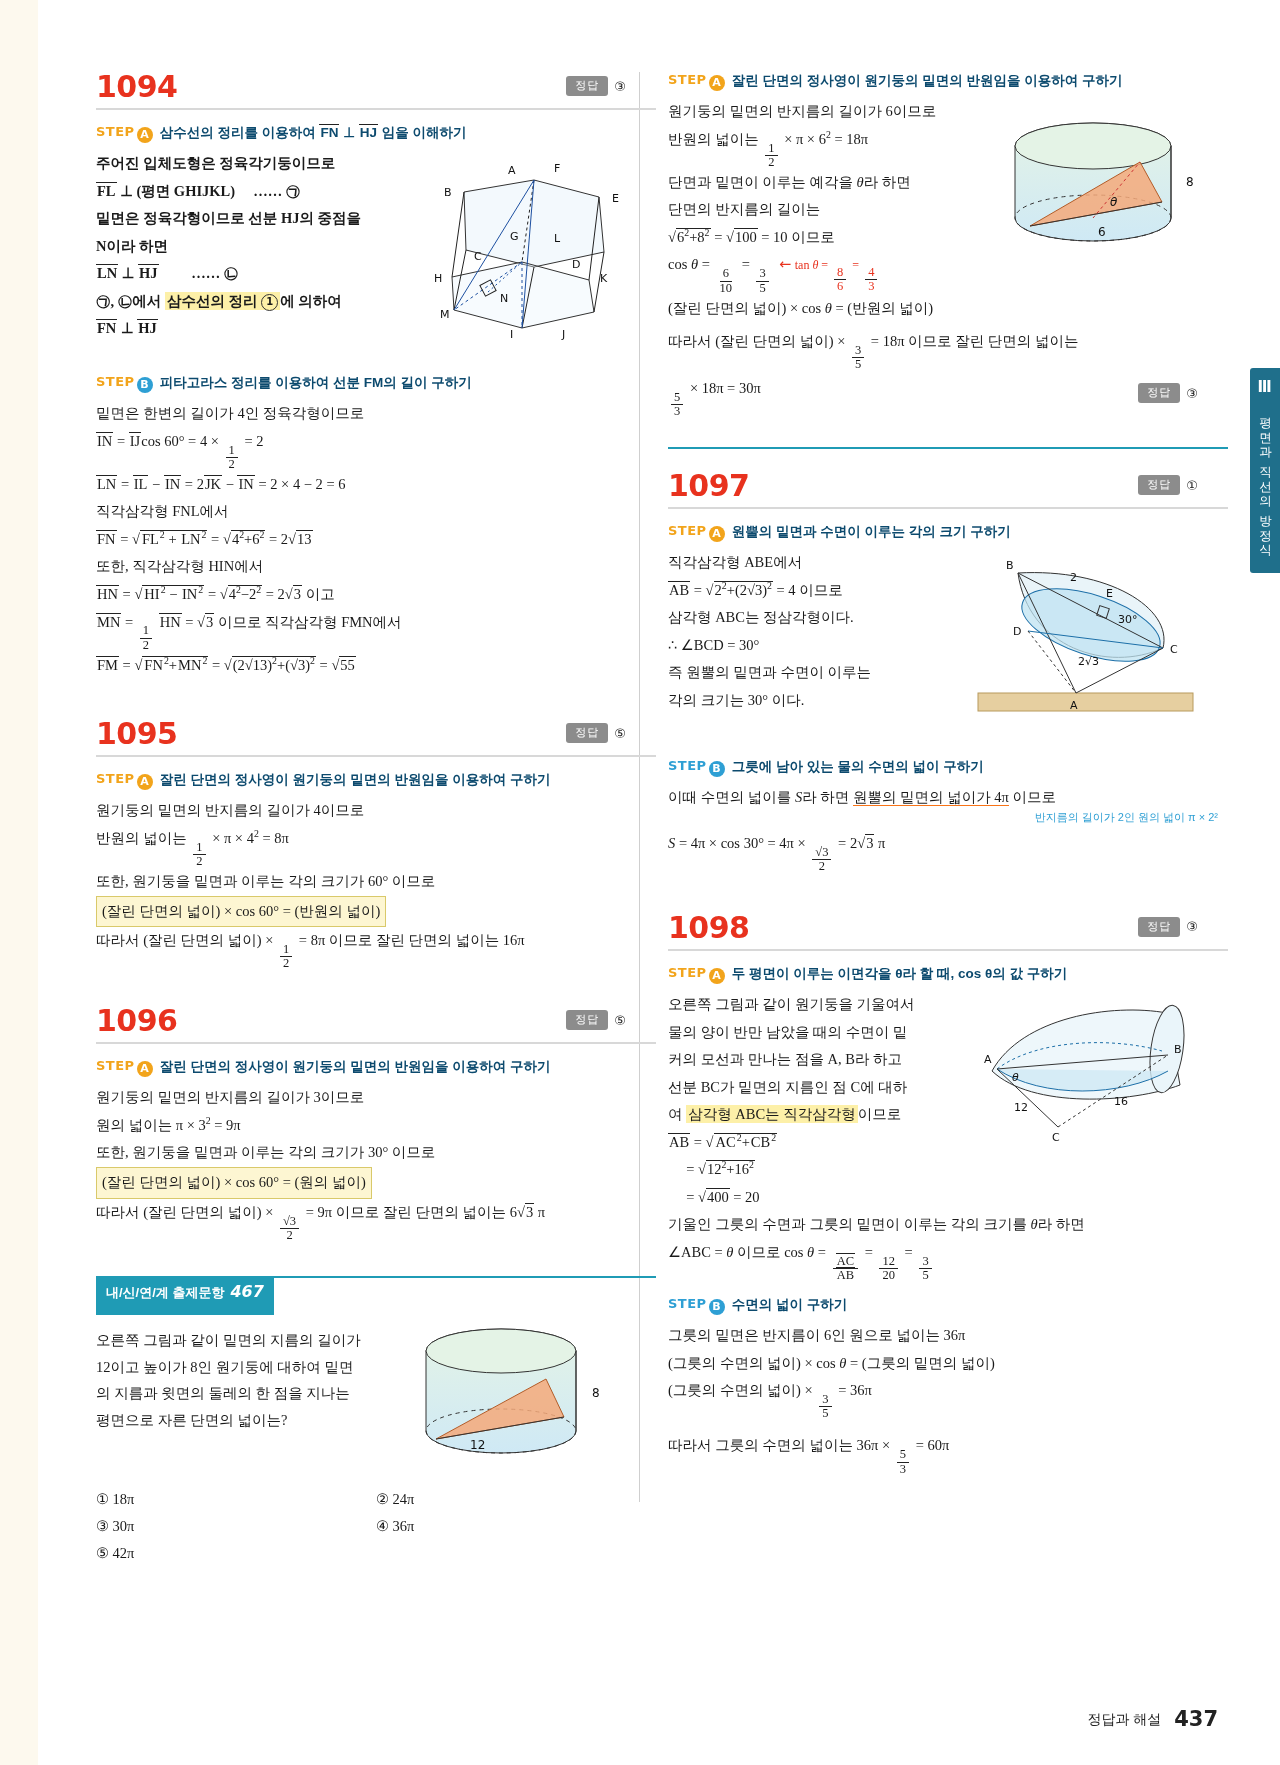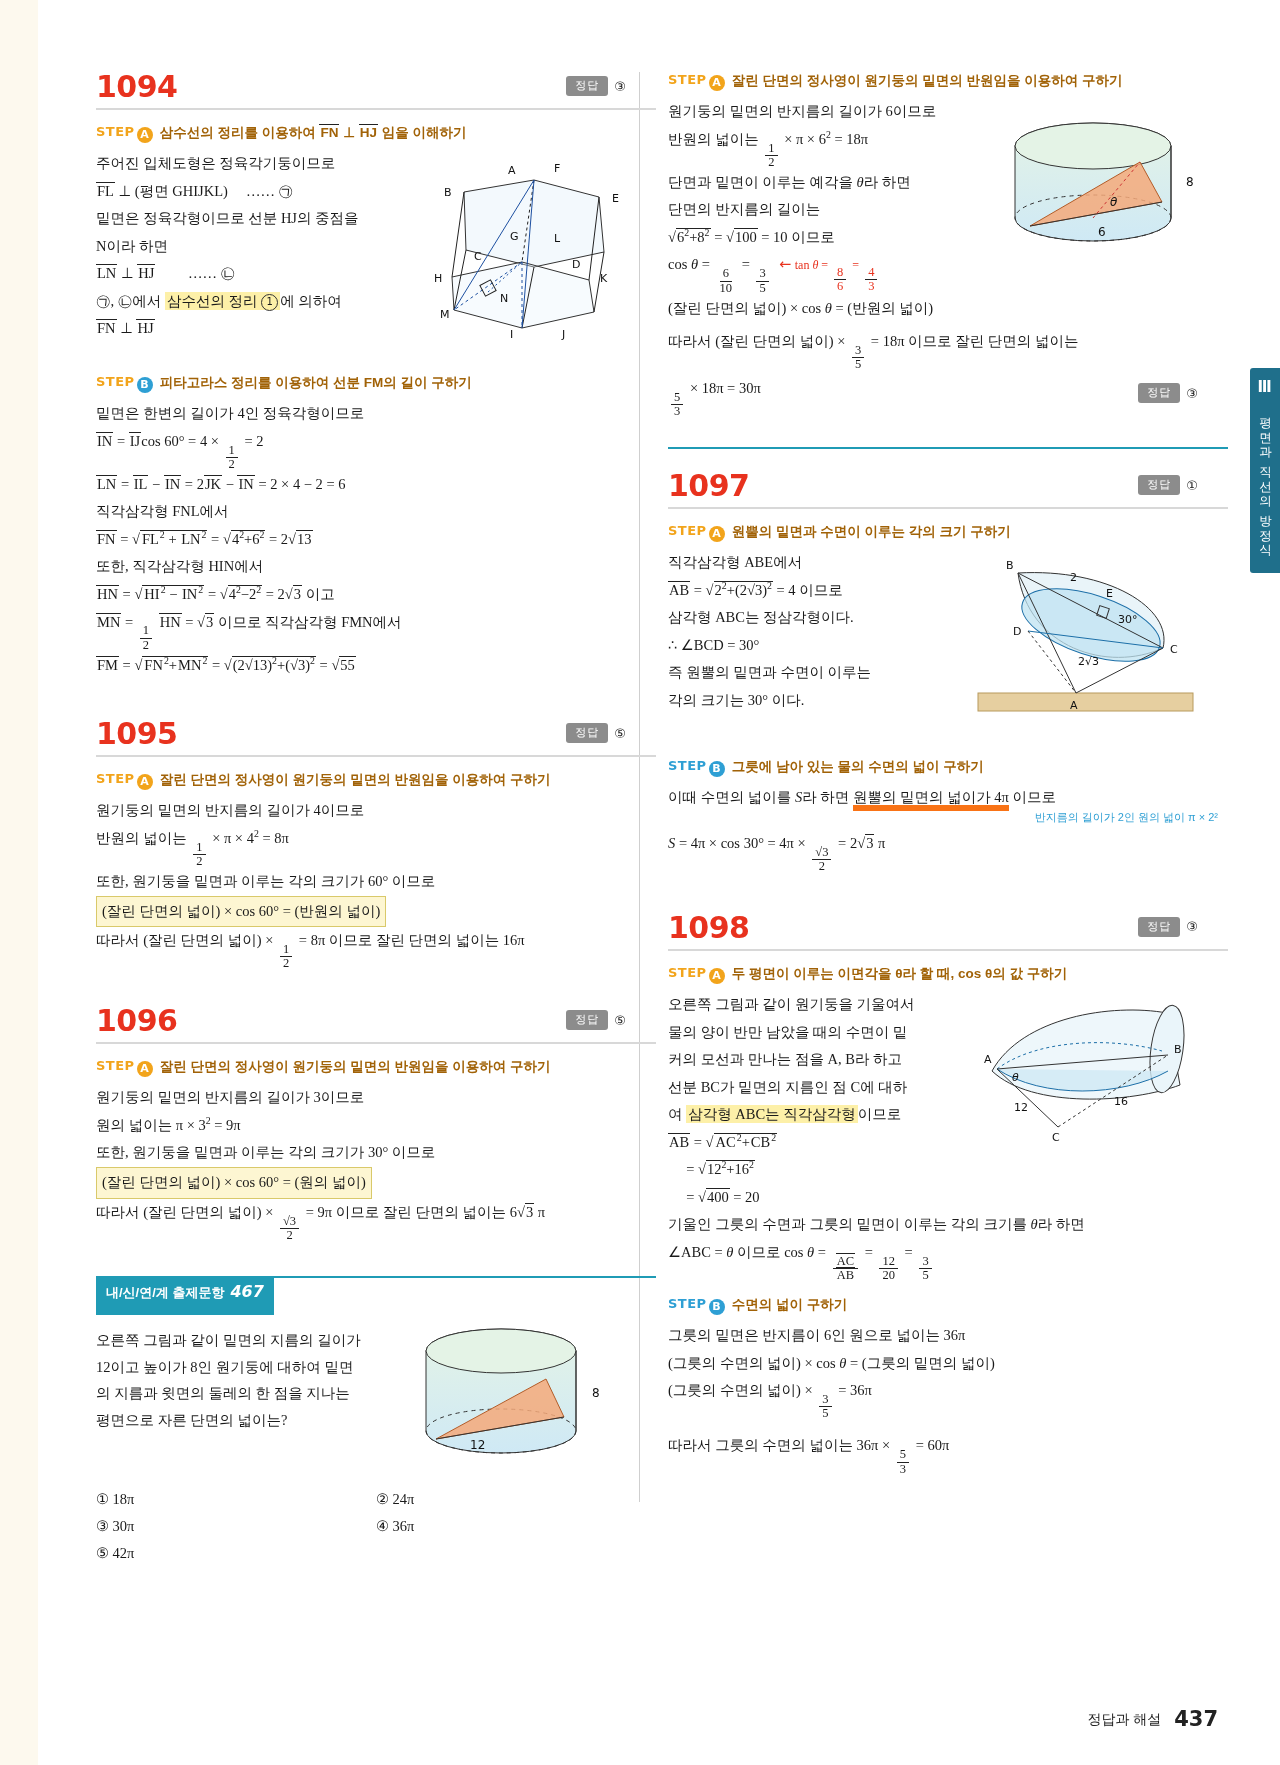--- a/index.html
+++ b/index.html
@@ -67,21 +67,21 @@
   .step-badge{
     display:inline-block;width:16px;height:16px;border-radius:50%;
     background:#f2a41b;color:#fff;font-size:11px;line-height:16px;
     text-align:center;font-family:"DejaVu Sans", sans-serif;font-weight:bold;
     margin-left:2px;vertical-align:-2px;
   }
   .step-badge.blue{background:#2e9fd4;}
   .step-tag.blue{color:#2e9fd4;}
   .step-title{
     font-family:"Liberation Sans", sans-serif;
-    font-size:13.5px;font-weight:bold;color:#a16207;line-height:1.35;
+    font-size:13.5px;font-weight:bold;color:#0c4a6e;line-height:1.35;
   }
   .ln{font-size:14.5px;line-height:1.9;margin:0;}
   .hl-yellow{background:#fdf0a8;padding:1px 2px;}
   .hl-box{
     display:inline-block;border:1px solid #d9c96a;background:#fdf6d2;
     padding:1px 5px;
   }
   .circnum{
     display:inline-block;width:15px;height:15px;border:1px solid #333;
     border-radius:50%;font-size:10px;line-height:14px;text-align:center;
@@ -173,21 +173,21 @@
       </div>
 
       <div class="step">
         <span class="step-tag">
           <span>STEP</span><span class="step-badge">A</span>
         </span>
         <span class="step-title">삼수선의 정리를 이용하여 <span class="ov">FN</span> ⊥ <span class="ov">HJ</span> 임을 이해하기</span>
       </div>
 
       <div style="position:relative;min-height:210px;">
-        <div style="width:320px;">
+        <div style="width:320px;font-weight:bold;">
           <p class="ln">주어진 입체도형은 정육각기둥이므로</p>
           <p class="ln"><span class="ov">FL</span> ⊥ (평면 GHIJKL) &nbsp;&nbsp;&nbsp;&nbsp;…… ㉠</p>
           <p class="ln">밑면은 정육각형이므로 선분 HJ의 중점을</p>
           <p class="ln">N이라 하면</p>
           <p class="ln"><span class="ov">LN</span> ⊥ <span class="ov">HJ</span> &nbsp;&nbsp;&nbsp;&nbsp;&nbsp;&nbsp;&nbsp;&nbsp;…… ㉡</p>
           <p class="ln">㉠, ㉡에서 <span class="hl-yellow">삼수선의 정리 <span class="circnum">1</span></span>에 의하여</p>
           <p class="ln"><span class="ov">FN</span> ⊥ <span class="ov">HJ</span></p>
         </div>
 
         <svg class="fig" style="left:308px;top:12px;" width="250" height="180" viewBox="0 0 250 180">
@@ -479,21 +479,21 @@
         </svg>
       </div>
 
       <div class="step">
         <span class="step-tag blue">
           <span>STEP</span><span class="step-badge blue">B</span>
         </span>
         <span class="step-title">그릇에 남아 있는 물의 수면의 넓이 구하기</span>
       </div>
 
-      <p class="ln">이때 수면의 넓이를 <i>S</i>라 하면 <span style="border-bottom:6px solid #f97316;">원뿔의 밑면의 넓이가 4π</span> 이므로</p>
+      <p class="ln">이때 수면의 넓이를 <i>S</i>라 하면 <span style="border-bottom:1px solid #f97316;">원뿔의 밑면의 넓이가 4π</span> 이므로</p>
       <div style="position:relative;">
         <div style="position:absolute;right:10px;top:-2px;color:#2e9fd4;font-size:11px;font-family:'Liberation Sans',sans-serif;">반지름의 길이가 2인 원의 넓이 π × 2²</div>
       </div>
       <p class="ln" style="margin-top:18px;"><i>S</i> = 4π × cos 30° = 4π × <span class="frac">
             <span class="n">√3</span>
             <span class="d">2</span>
           </span> = 2√<span class="rad ov">3</span> π</p>
     </div>
 
     <div style="margin-top:40px;">

